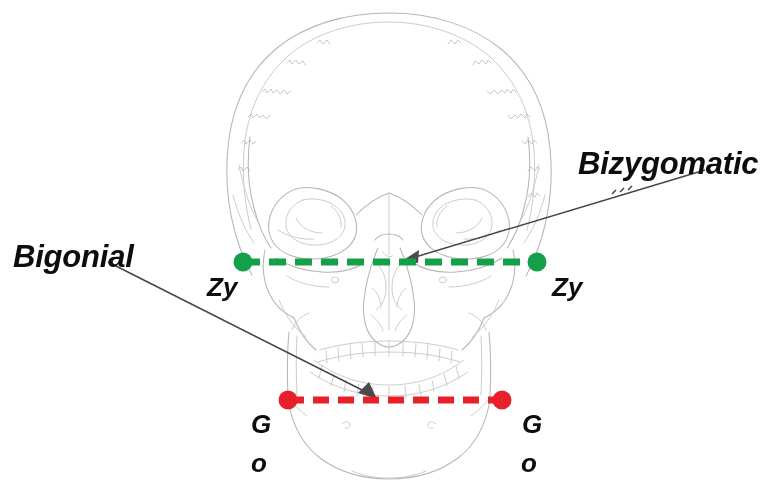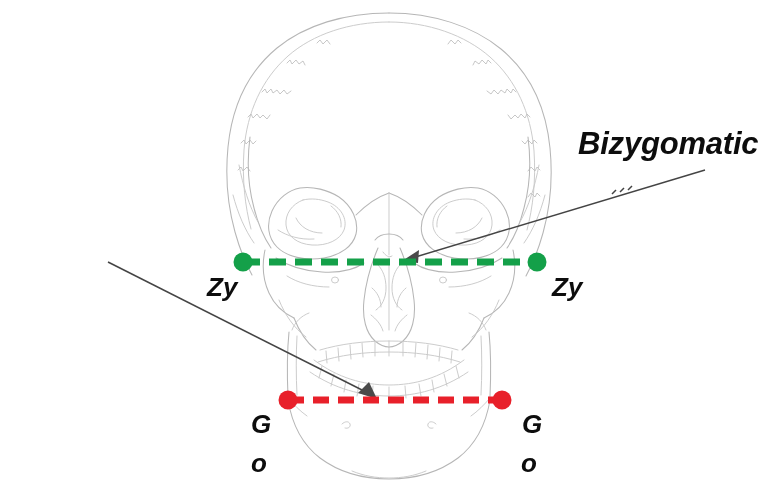--- a/index.html
+++ b/index.html
@@ -65,20 +65,21 @@
     font-style: italic;
     font-weight: bold;
     color: #0d0d0d;
     white-space: nowrap;
     line-height: 1;
     user-select: none;
   }
   .label-callout {
     font-size: 31px;
     letter-spacing: -0.2px;
+    margin-top: 20px;
   }
   .label-point {
     font-size: 26px;
     font-weight: bold;
   }
   .label-point-small {
     font-size: 26px;
     font-weight: bold;
   }
 </style>
@@ -240,20 +241,21 @@
     <circle cx="243" cy="262" r="9.5" fill="#14a049"></circle>
     <circle cx="537" cy="262" r="9.5" fill="#14a049"></circle>
 
     <line class="measure-dashed" x1="288" y1="400" x2="502" y2="400" stroke="#e8202a" stroke-width="7" stroke-dasharray="16 9"></line>
     <circle cx="288" cy="400" r="9.5" fill="#e8202a"></circle>
     <circle cx="502" cy="400" r="9.5" fill="#e8202a"></circle>
   </svg>
 
   <div class="label-text label-callout" style="left:578px; top:128px;">Bizygomatic</div>
 
+  <div class="label-text label-callout" style="left:13px; top:221px;">Bigonial</div>
 
   <div class="label-text label-point" style="left:207px; top:274px;">Zy</div>
 
   <div class="label-text label-point" style="left:552px; top:274px;">Zy</div>
 
   <div class="label-text label-point" style="left:251px; top:411px;">G</div>
 
   <div class="label-text label-point-small" style="left:251px; top:450px;">o</div>
 
   <div class="label-text label-point" style="left:522px; top:411px;">G</div>

